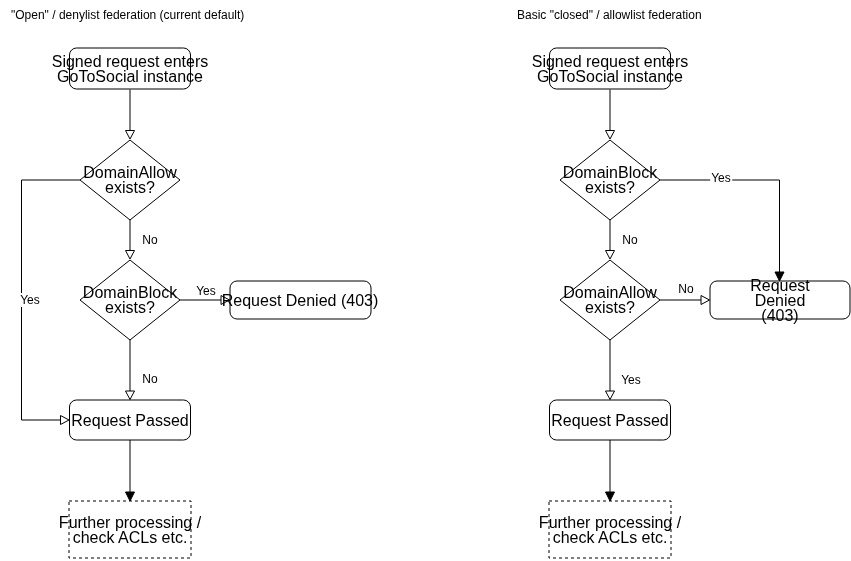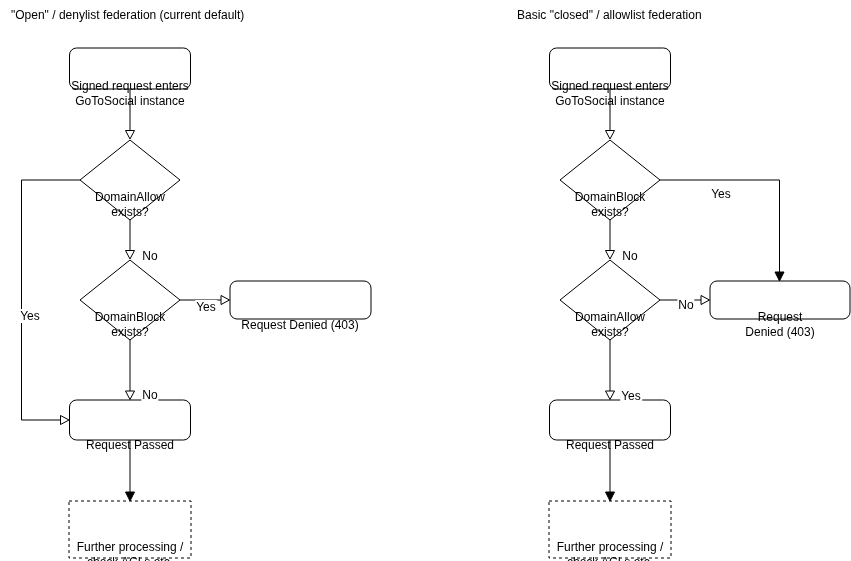--- a/index.html
+++ b/index.html
@@ -15,30 +15,29 @@
   .chart-title{
     position:absolute;
     font-size:12px;line-height:14px;
     white-space:pre;
   }
   .node-label{
     position:absolute;
     transform:translate(-50%,-50%);
     text-align:center;
     white-space:pre-line;
-    font-size:12px;line-height:15px;margin-top:25px;
+    font-size:16px;line-height:15px;
   }
   .edge-label{
     position:absolute;
     transform:translate(-50%,-50%);
     font-size:12px;line-height:14px;
     background:#ffffff;
     padding:0 1px;
     white-space:pre;
-    margin-top:16px;
   }
 </style>
 </head>
 <body>
 
 <div class="canvas">
 
   <svg width="851" height="561" viewBox="0 0 851 561">
 
     <g stroke="#000" fill="none" stroke-width="1">

